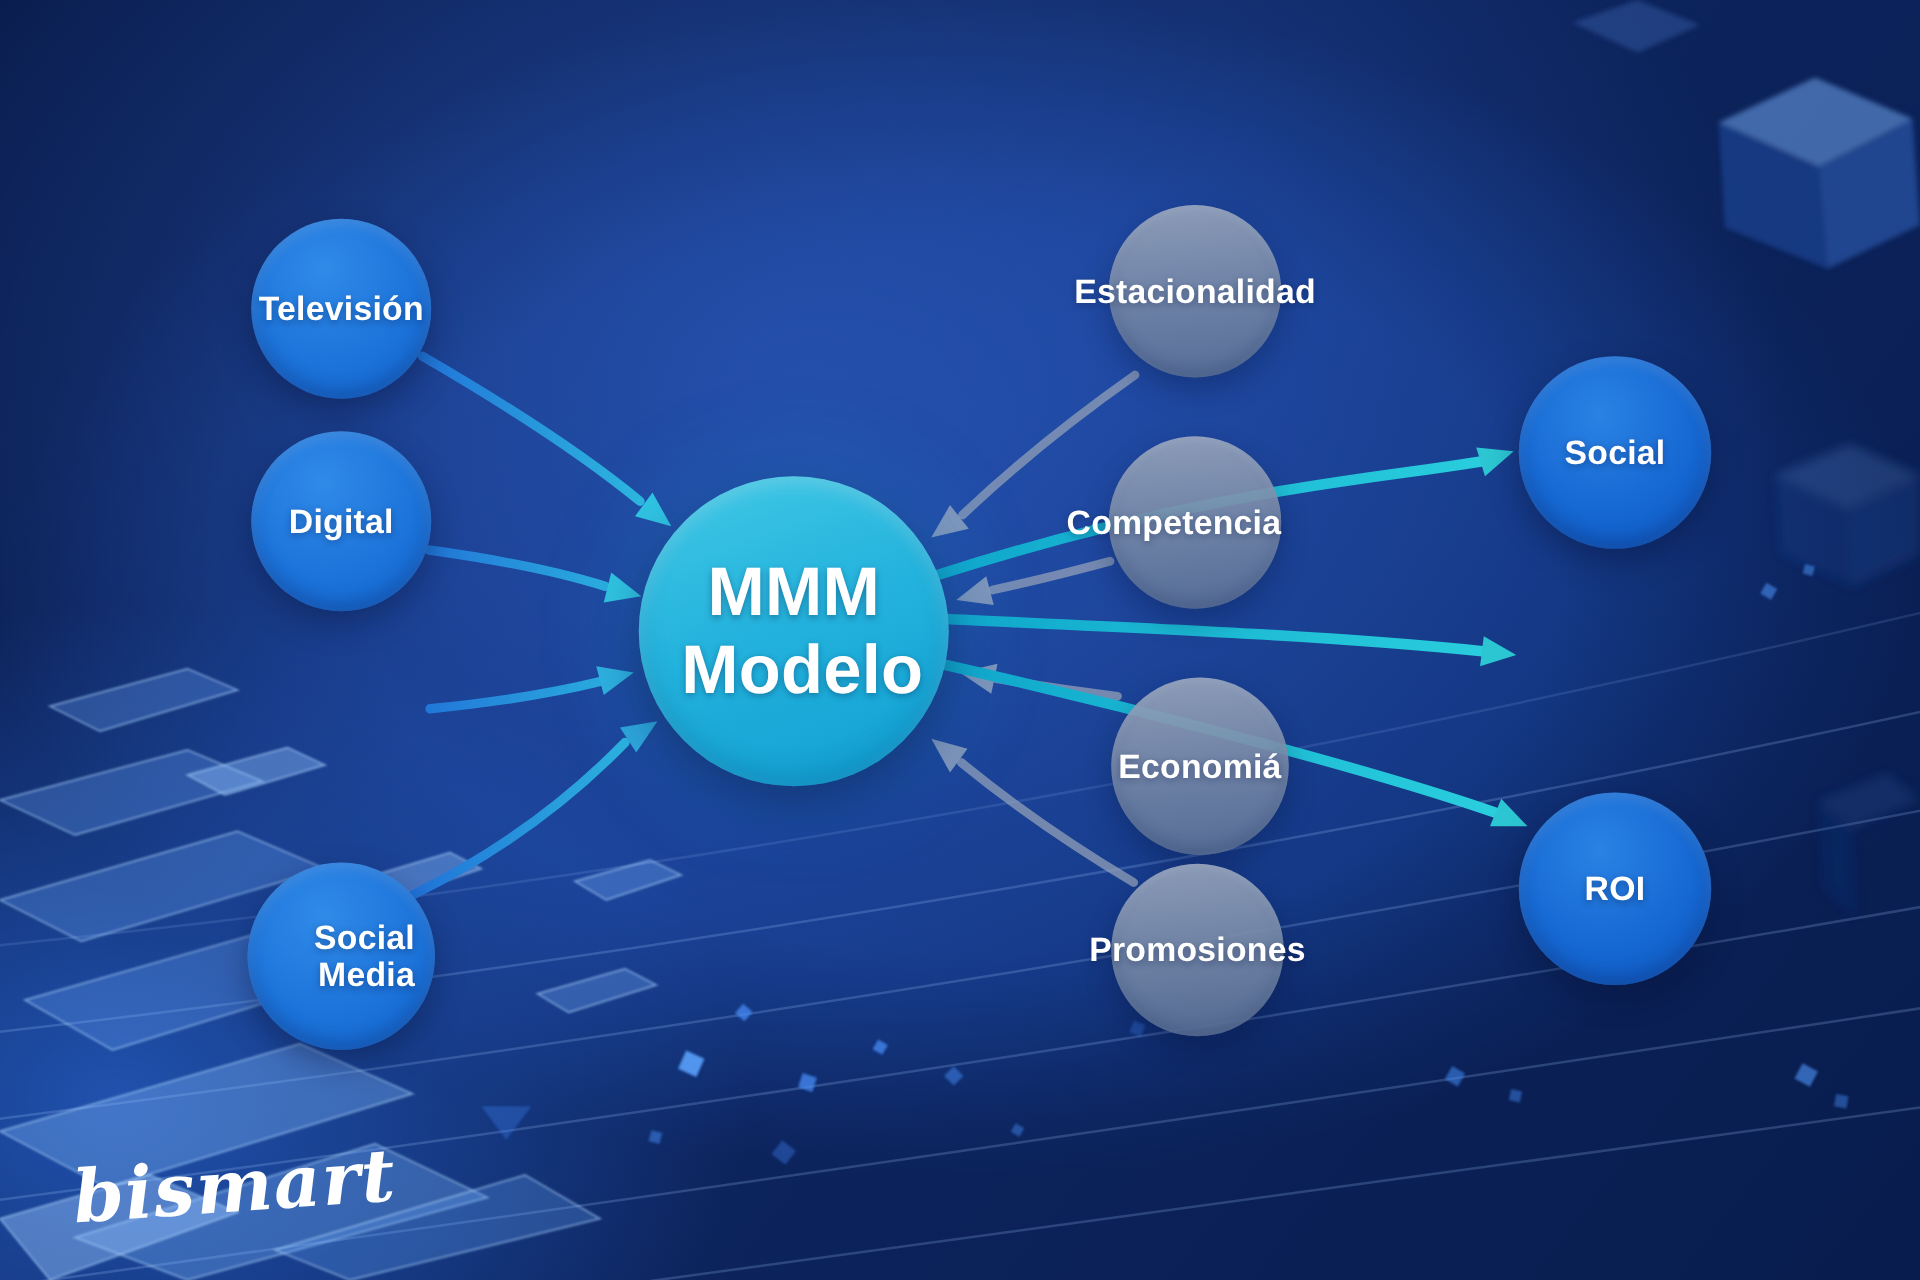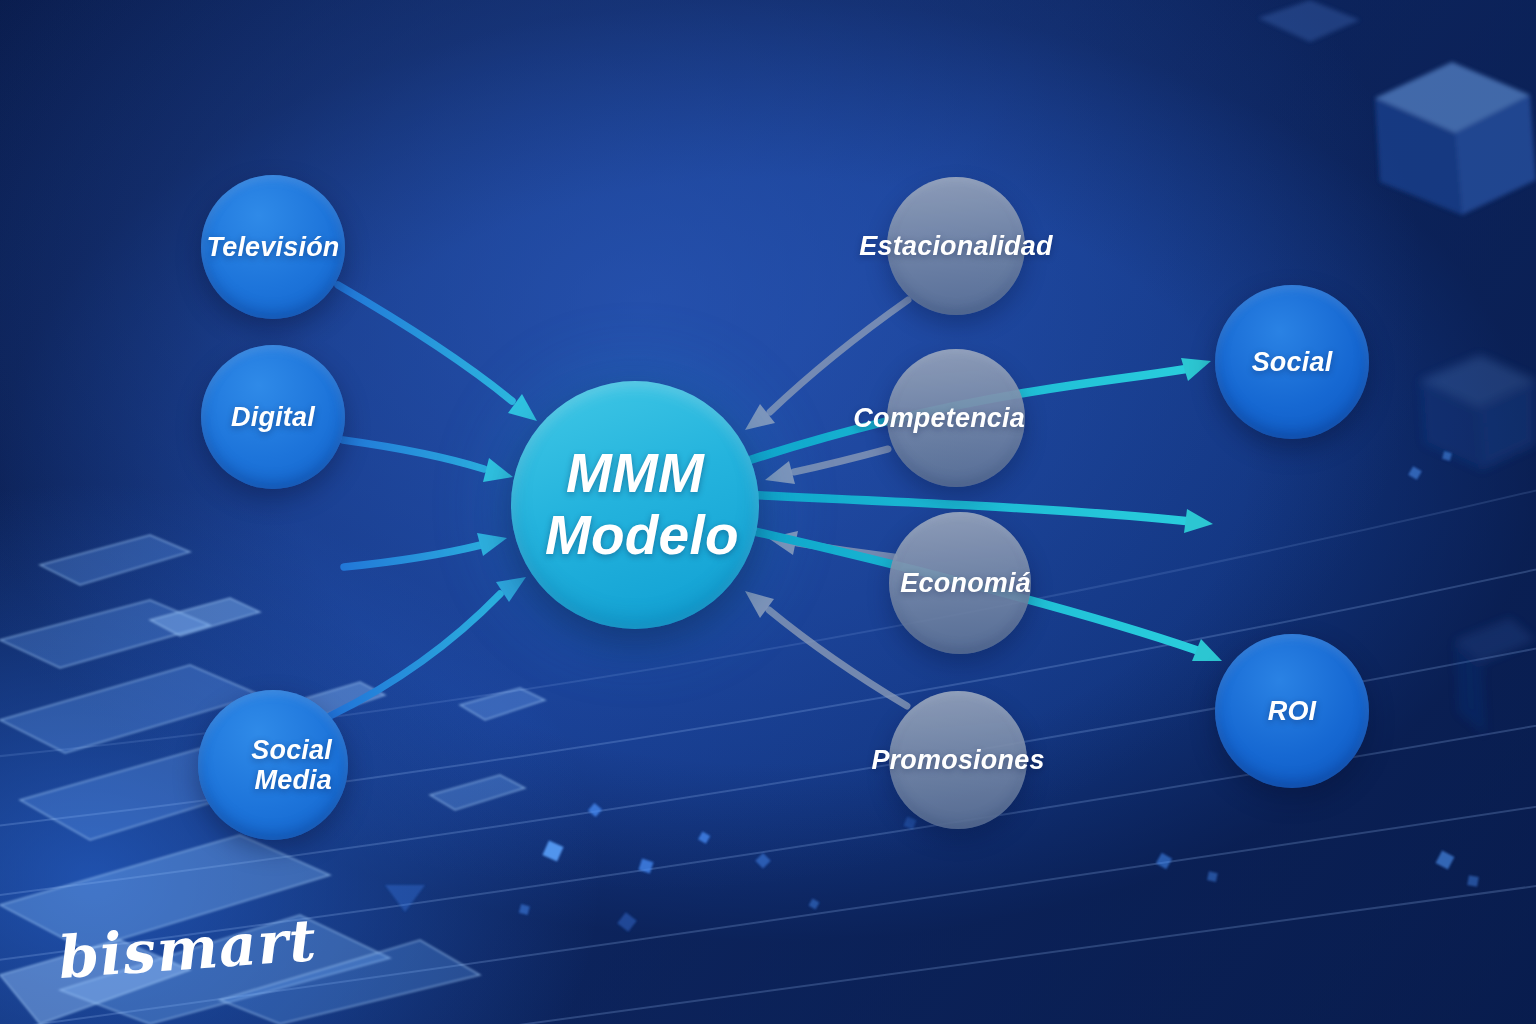--- a/index.html
+++ b/index.html
@@ -12,21 +12,21 @@
       radial-gradient(closest-side at 50% 46%, rgba(0,0,0,0) 62%, rgba(5,16,52,.52) 100%),
       linear-gradient(128deg,#0f2a68 0%,#163c8e 46%,#0c2a6a 100%);
   }
   svg{position:absolute;left:0;top:0;}
   .node{
     position:absolute;border-radius:50%;
     display:flex;align-items:center;justify-content:center;text-align:center;
     color:#fff;font-weight:600;font-size:27px;letter-spacing:.2px;
     text-shadow:0 2px 6px rgba(8,20,60,.35);
   }
-  .lbl{line-height:1.12;white-space:nowrap;font-style:italic;}
+  .lbl{line-height:1.12;white-space:nowrap;}
   .lbl.wrap{white-space:normal;width:118px;text-align:right;}
   .input-node{
     background:radial-gradient(circle at 40% 28%, #2f8ae8 0%, #1d74da 55%, #1263cb 100%);
     box-shadow:0 10px 24px rgba(5,15,50,.35), inset 0 -6px 14px rgba(10,40,110,.35), inset 0 4px 10px rgba(190,225,255,.22);
   }
   .output-node{
     background:radial-gradient(circle at 42% 30%, #2a82e4 0%, #1668d2 55%, #0e57bf 100%);
     box-shadow:0 10px 24px rgba(5,15,50,.38), inset 0 -6px 14px rgba(8,35,100,.35), inset 0 4px 10px rgba(190,225,255,.20);
   }
   .factor-node{
@@ -187,27 +187,27 @@
   <div class="node input-node" style="left:201px;top:175px;width:144px;height:144px;">
     <div class="lbl">Televisión</div>
   </div>
   <div class="node input-node" style="left:201px;top:345px;width:144px;height:144px;">
     <div class="lbl">Digital</div>
   </div>
   <div class="node input-node" style="left:198px;top:690px;width:150px;height:150px;">
     <div class="lbl wrap">Social Media</div>
   </div>
 
-  <div class="node factor-node" style="left:887px;top:177px;width:138px;height:138px;">
+  <div class="node factor-node" style="left:887px;top:164px;width:138px;height:138px;">
     <div class="lbl">Estacionalidad</div>
   </div>
   <div class="node factor-node" style="left:887px;top:349px;width:138px;height:138px;justify-content:flex-end;">
     <div class="lbl">Competencia</div>
   </div>
-  <div class="node factor-node" style="left:889px;top:512px;width:142px;height:142px;justify-content:flex-end;">
+  <div class="node factor-node" style="left:889px;top:542px;width:142px;height:142px;">
     <div class="lbl">Economiá</div>
   </div>
   <div class="node factor-node" style="left:889px;top:691px;width:138px;height:138px;">
     <div class="lbl">Promosiones</div>
   </div>
 
   <div class="node output-node" style="left:1215px;top:285px;width:154px;height:154px;">
     <div class="lbl">Social</div>
   </div>
   <div class="node output-node" style="left:1215px;top:634px;width:154px;height:154px;">

